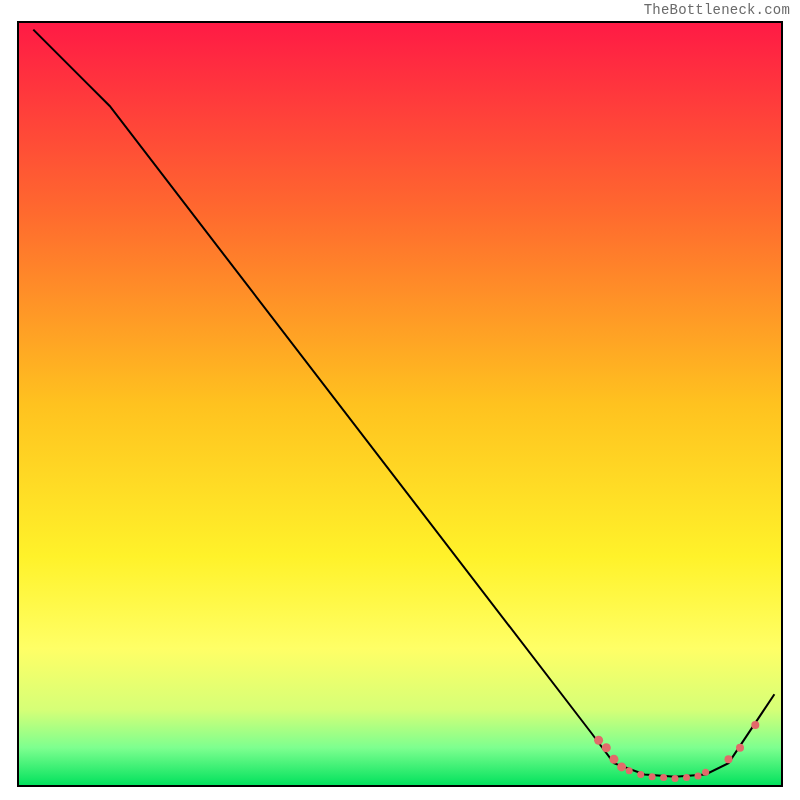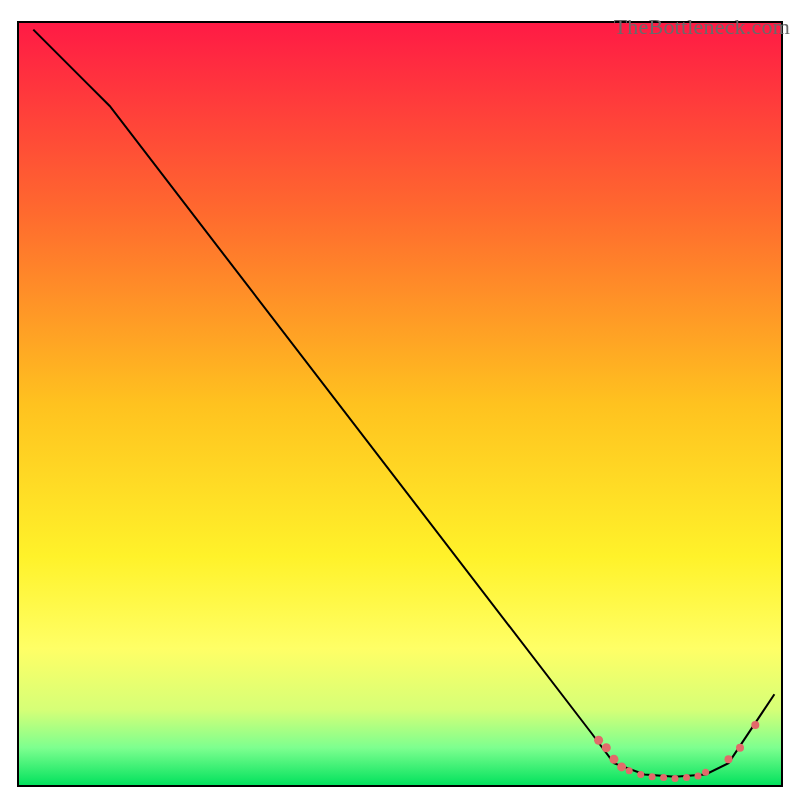--- a/index.html
+++ b/index.html
@@ -10,24 +10,24 @@
     background: #ffffff;
     overflow: hidden;
   }
   .frame {
     position: relative;
     width: 800px;
     height: 800px;
   }
   .watermark {
     position: absolute;
-    top: 14px;
+    top: 2px;
     right: 10px;
-    font-family: Liberation Serif, serif;
-    font-size: 22px;
+    font-family: Liberation Mono, monospace;
+    font-size: 14px;
     color: #6a6a6a;
     letter-spacing: 0.2px;
   }
   svg {
     display: block;
   }
 </style>
 </head>
 <body>
 

